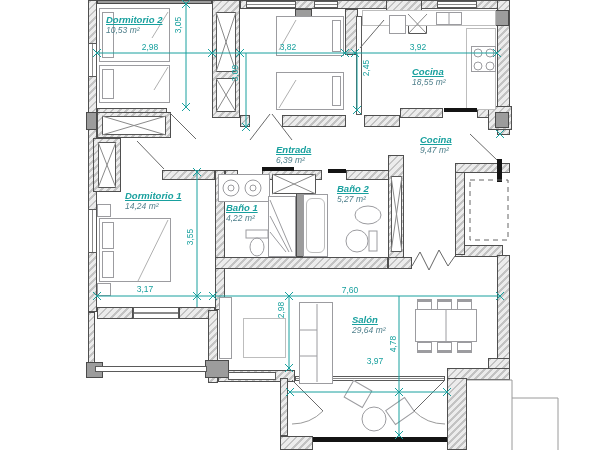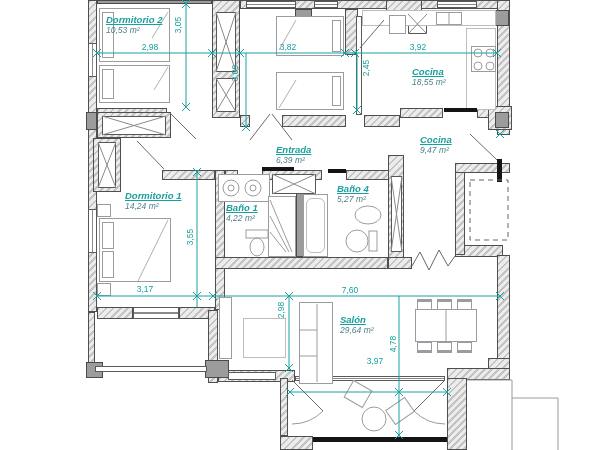--- a/index.html
+++ b/index.html
@@ -218,24 +218,24 @@
   </div>
   <div class="rlabel" style="left:125px;top:190px">
     <span class="rname">Dormitorio 1</span>
     <span class="rarea">14,24 m²</span>
   </div>
   <div class="rlabel" style="left:226px;top:202px">
     <span class="rname">Baño 1</span>
     <span class="rarea">4,22 m²</span>
   </div>
   <div class="rlabel" style="left:337px;top:183px">
-    <span class="rname">Baño 4</span>
+    <span class="rname">Baño 2</span>
     <span class="rarea">5,27 m²</span>
   </div>
-  <div class="rlabel" style="left:340px;top:314px">
+  <div class="rlabel" style="left:352px;top:314px">
     <span class="rname">Salón</span>
     <span class="rarea">29,64 m²</span>
   </div>
 
   <div class="dim" style="left:130px;top:42px">2,98</div>
   <div class="dim dimv" style="left:161px;top:20px">3,05</div>
   <div class="dim" style="left:268px;top:42px">3,82</div>
   <div class="dim dimv" style="left:218px;top:68px">3,09</div>
   <div class="dim" style="left:398px;top:42px">3,92</div>
   <div class="dim dimv" style="left:349px;top:63px">2,45</div>

